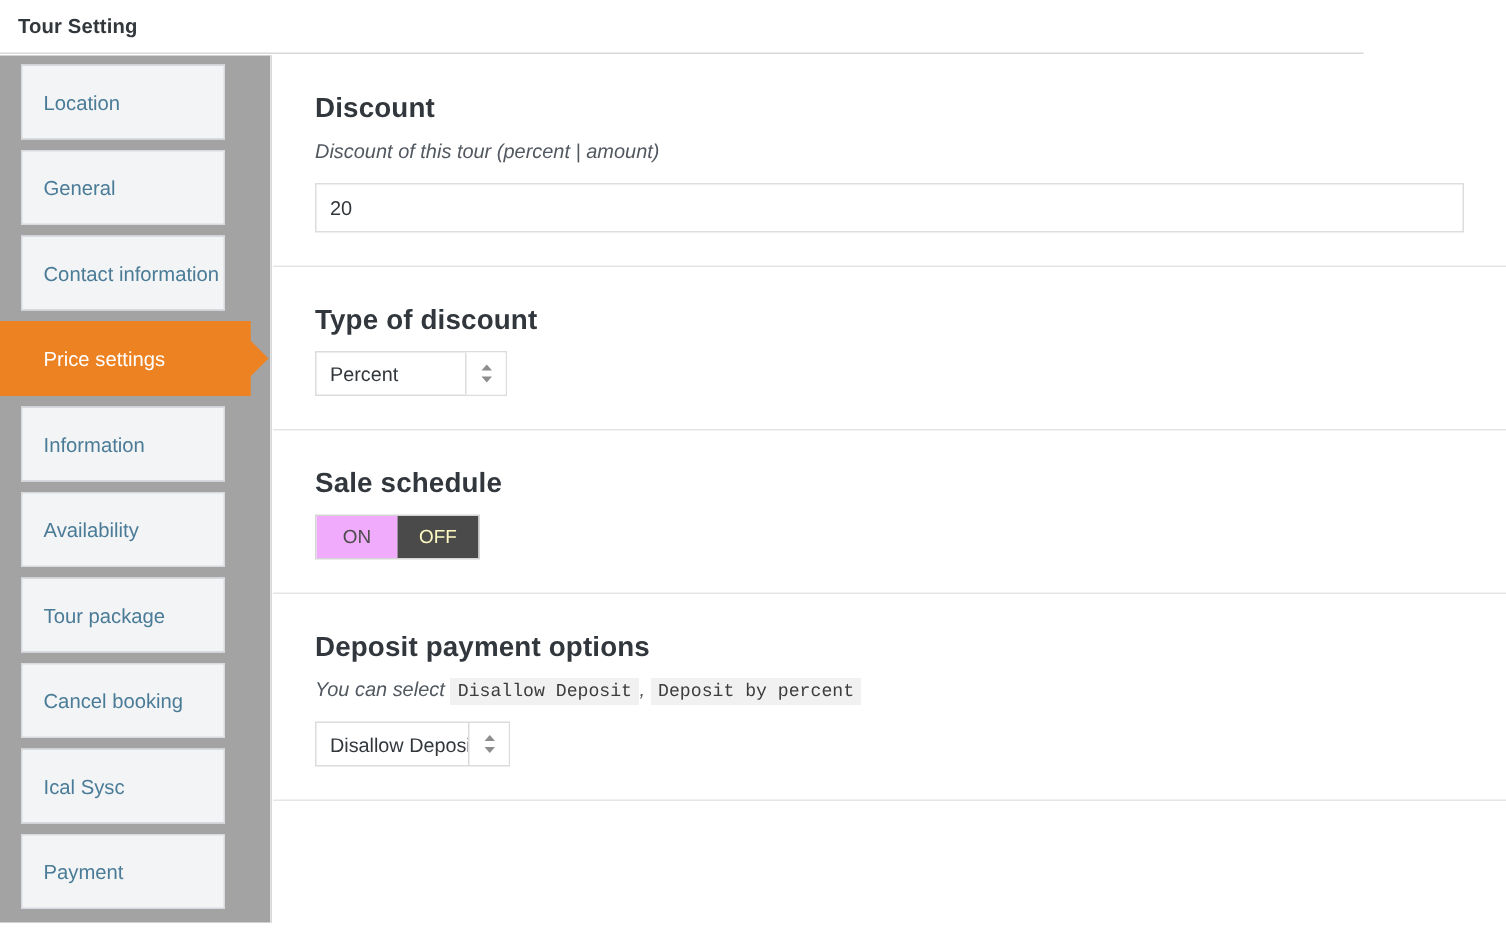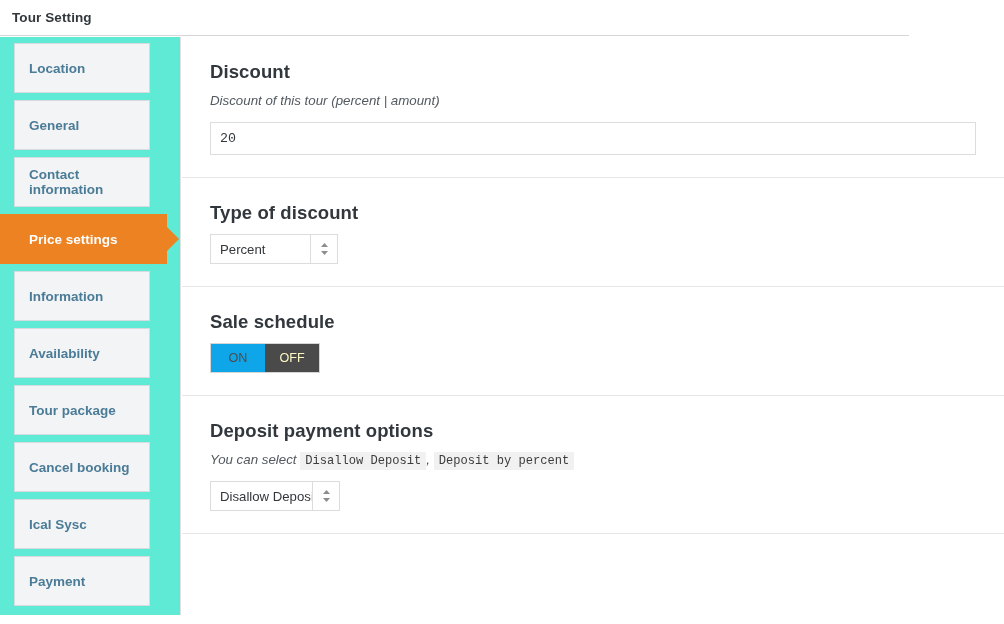--- a/index.html
+++ b/index.html
@@ -31,24 +31,23 @@
     font-weight: bold;
     color: #32373c;
     letter-spacing: 0.1px;
   }
 
   
   .sidebar {
     position: absolute;
     left: 0; top: 37px;
     width: 181px; height: 578px;
-    background: #5eead4;
+    background: #a3a3a3;
     border-right: 1px solid #e0e0e0;
     padding: 6px 16px 0 0;
-    font-weight: bold;
   }
   .nav-item {
     position: relative;
     margin: 0 14px 7px 14px;
     height: 50px;
     background: #f3f4f5;
     border: 1px solid #d7dade;
     display: flex;
     align-items: center;
     padding-left: 14px;
@@ -103,21 +102,21 @@
     margin: 0 0 14px 0;
   }
   .section-desc.tight { margin-bottom: 13px; }
 
   .text-input {
     display: block;
     width: 766px;
     height: 33px;
     border: 1px solid #dddddd;
     background: #ffffff;
-    font-family: Liberation Mono, monospace;
+    font-family: Liberation Sans, sans-serif;
     font-size: 13.3px;
     color: #32373c;
     padding: 0 9px;
     outline: none;
   }
 
   
   .select-wrap {
     display: inline-flex;
     align-items: stretch;
@@ -156,21 +155,21 @@
     border: 1px solid #d5d5d5;
     overflow: hidden;
   }
   .toggle .opt {
     min-width: 54px;
     display: flex;
     align-items: center;
     justify-content: center;
     font-size: 12.6px;
     padding: 0 12px;
-    background: #0ea5e9;
+    background: #f0abfc;
     color: #4c4c4c;
     cursor: pointer;
   }
   .toggle .opt.on {
     background: #4a4a4a;
     color: #fef9c3;
   }
 
   
   code.chip {

